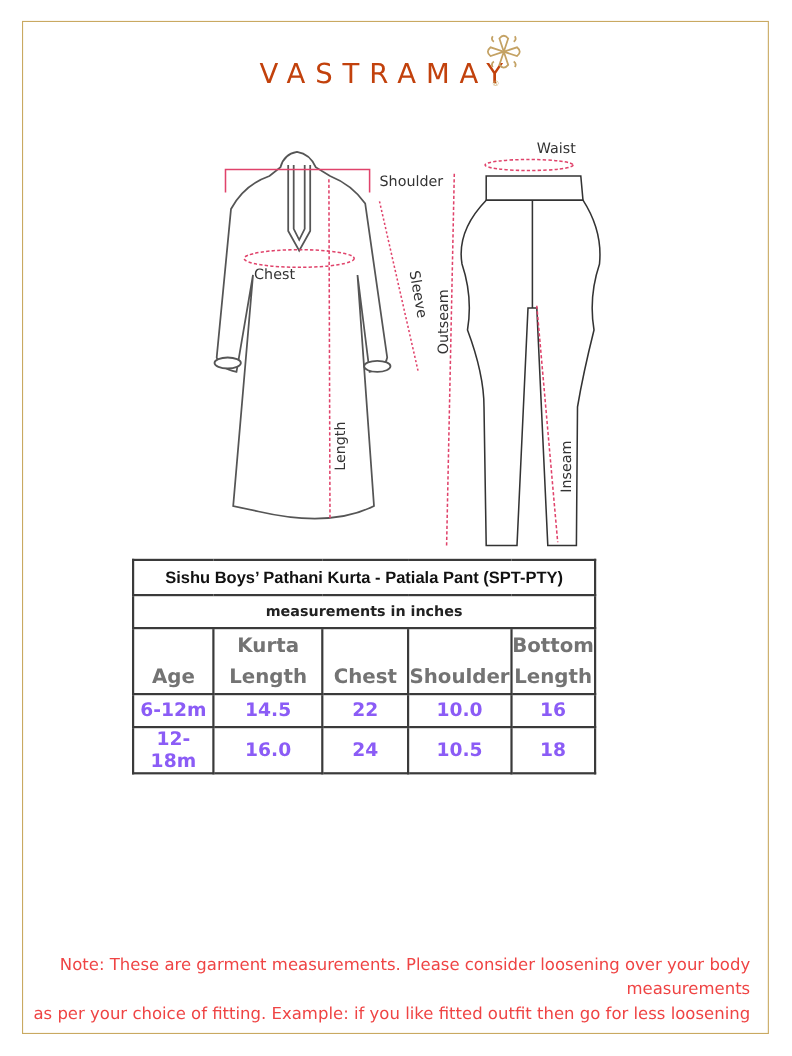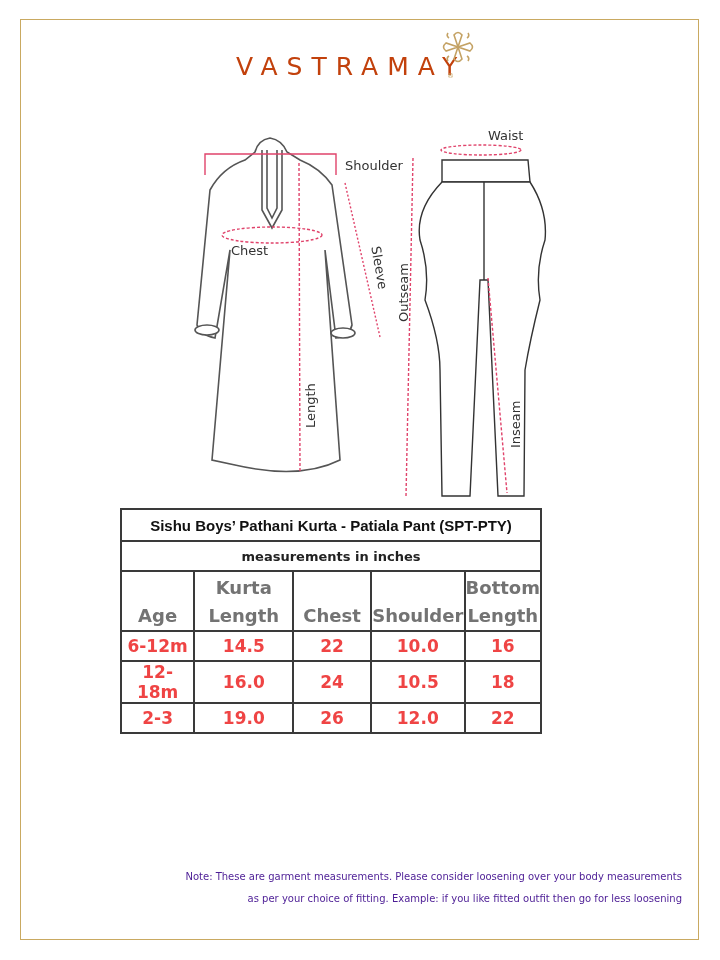--- a/index.html
+++ b/index.html
@@ -9,22 +9,22 @@
   .logo-reg { position:absolute; left:447px; top:72px; font-size:7px; color:#c4a264; }
   .logo-mark { position:absolute; left:438px; top:27px; width:40px; height:40px; }
   .diagram { position:absolute; left:0; top:0; width:720px; height:520px; }
   .lbl { position:absolute; font-family:"DejaVu Sans", sans-serif; font-size:13px; color:#333; }
   .rot { transform-origin:left top; }
   table.size { position:absolute; left:108px; top:508px; width:422px; border-collapse:collapse; font-family:"Liberation Sans", sans-serif;margin-left:12px; }
   table.size td, table.size th { border:2px solid #3a3a3a; text-align:center; padding:0; }
   .t-title { height:30px; font-size:15px; font-weight:bold; color:#111; }
   .t-sub { height:28px; font-size:13px; font-weight:bold; color:#222; font-family:"DejaVu Sans", sans-serif; }
   .t-head th { height:58px; vertical-align:bottom; font-size:18px; font-weight:bold; color:#737373; font-family:"DejaVu Sans", sans-serif; padding-bottom:3px; line-height:28px; }
-  .t-row td { height:28px; font-size:17px; font-weight:bold; color:#ef4444; font-family:"DejaVu Sans", sans-serif; }
-  .note { position:absolute; right:38px; top:866px; width:660px; text-align:right; font-family:"DejaVu Sans", sans-serif; font-size:10px; line-height:22px; color:#4c1d95; }
+  .t-row td { height:28px; font-size:17px; font-weight:bold; color:#8b5cf6; font-family:"DejaVu Sans", sans-serif; }
+  .note { position:absolute; right:38px; top:866px; width:660px; text-align:right; font-family:"DejaVu Sans", sans-serif; font-size:15px; line-height:22px; color:#ef4444; }
 </style>
 </head>
 <body>
 
 <div class="frame"></div>
 
 <div>
   <span class="logo">VASTRAMAY</span>
   <span class="logo-reg">®</span>
   <svg class="logo-mark" viewBox="0 0 40 40">
@@ -96,26 +96,19 @@
     <td>10.0</td>
     <td>16</td>
   </tr>
   <tr class="t-row">
     <td>12-18m</td>
     <td>16.0</td>
     <td>24</td>
     <td>10.5</td>
     <td>18</td>
   </tr>
-  <tr class="t-row">
-    <td>2-3</td>
-    <td>19.0</td>
-    <td>26</td>
-    <td>12.0</td>
-    <td>22</td>
-  </tr>
 </tbody>
   </table>
 
 <div class="note">
   <div>Note: These are garment measurements. Please consider loosening over your body measurements</div>
   <div>as per your choice of fitting. Example: if you like fitted outfit then go for less loosening</div>
 </div>
 
 </body></html>

